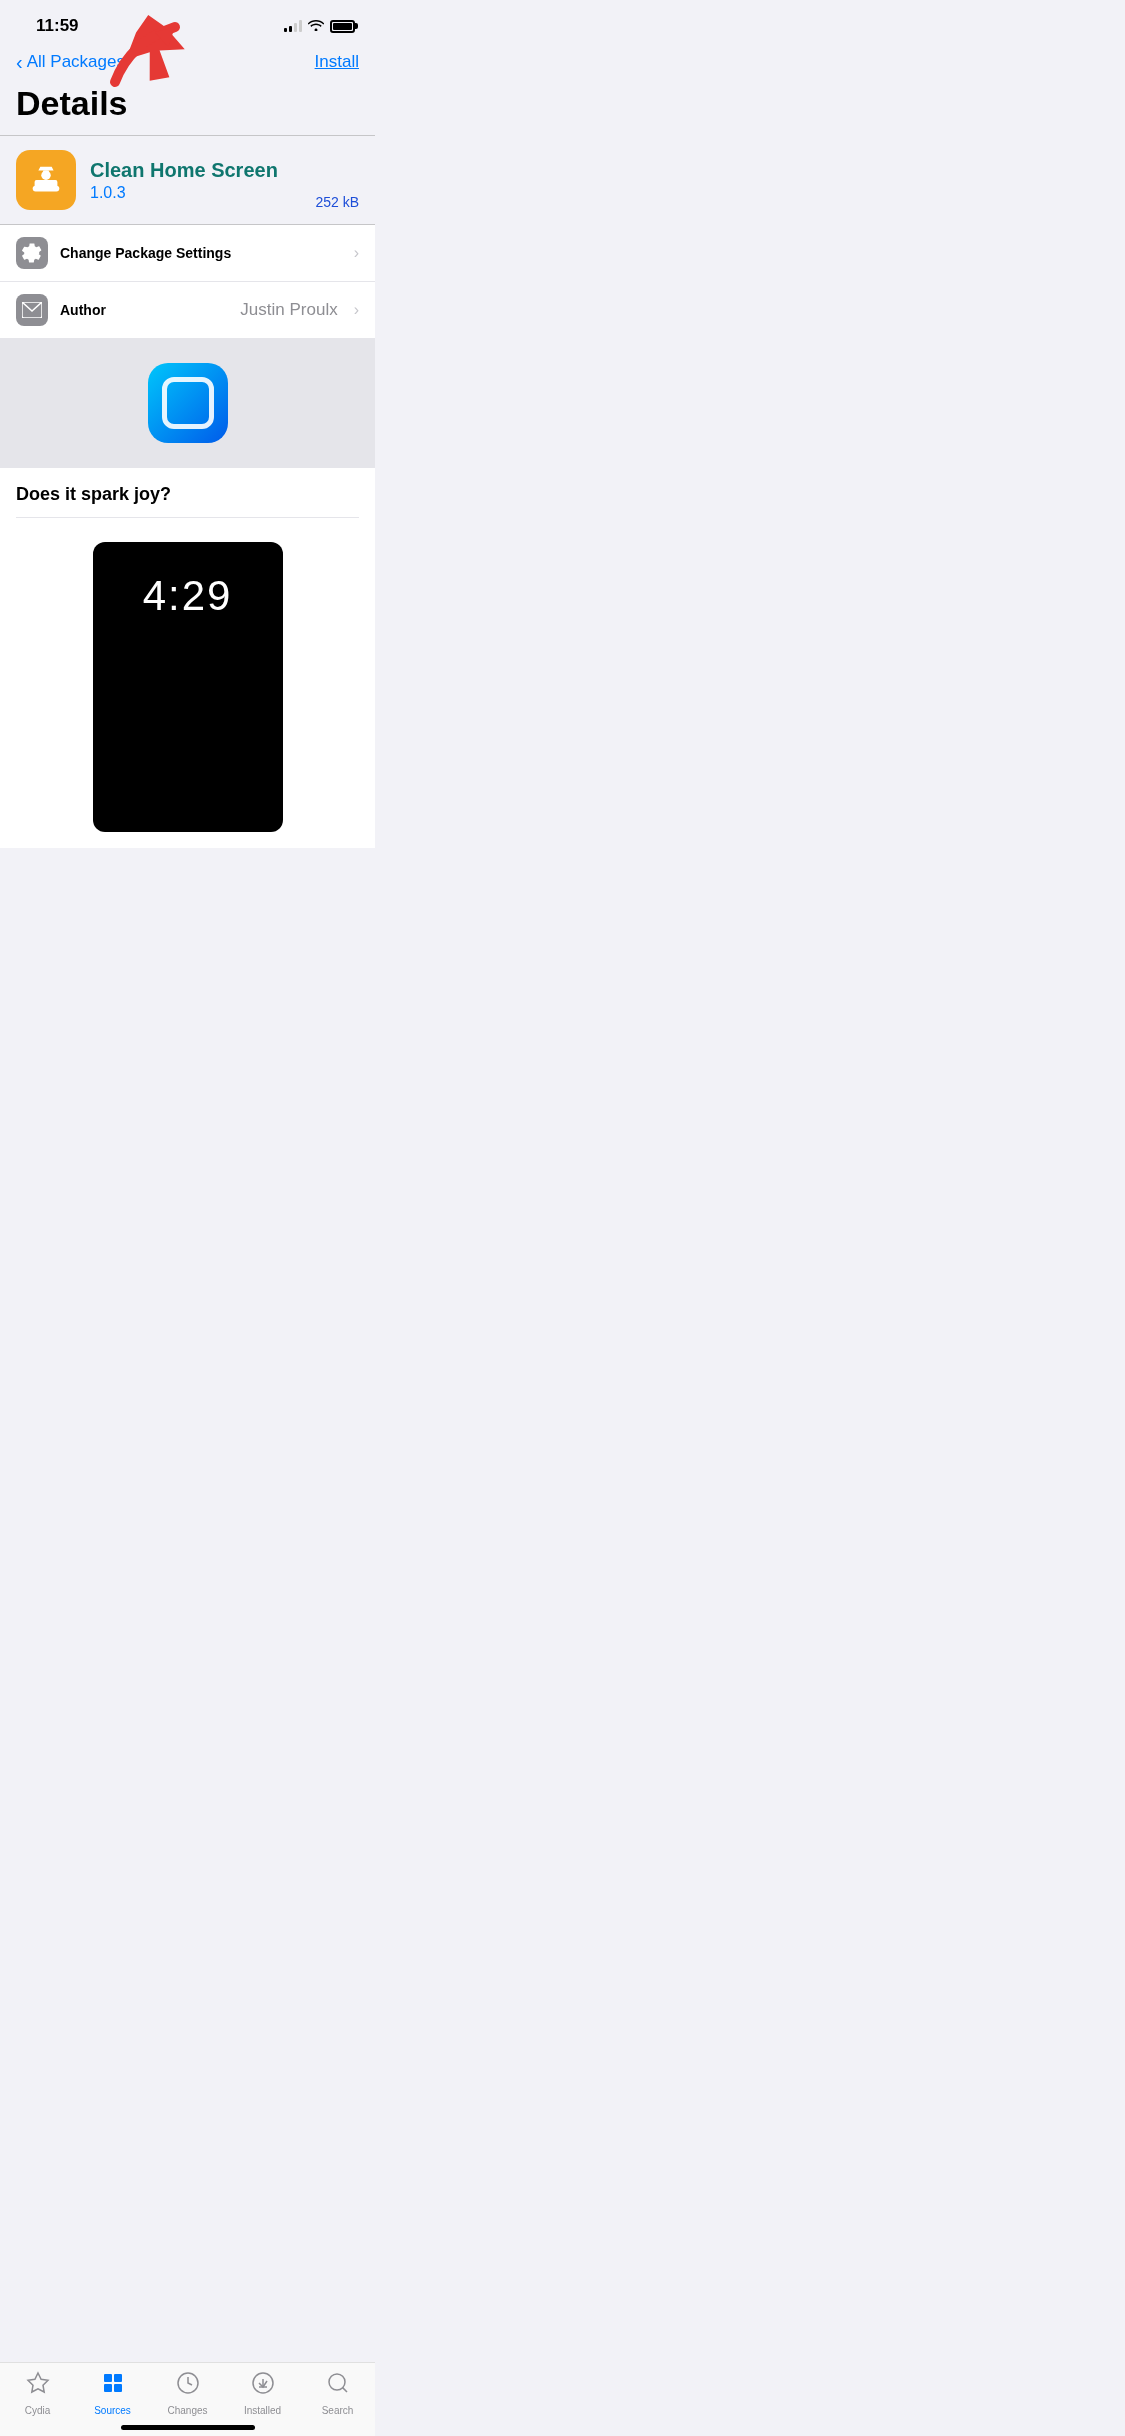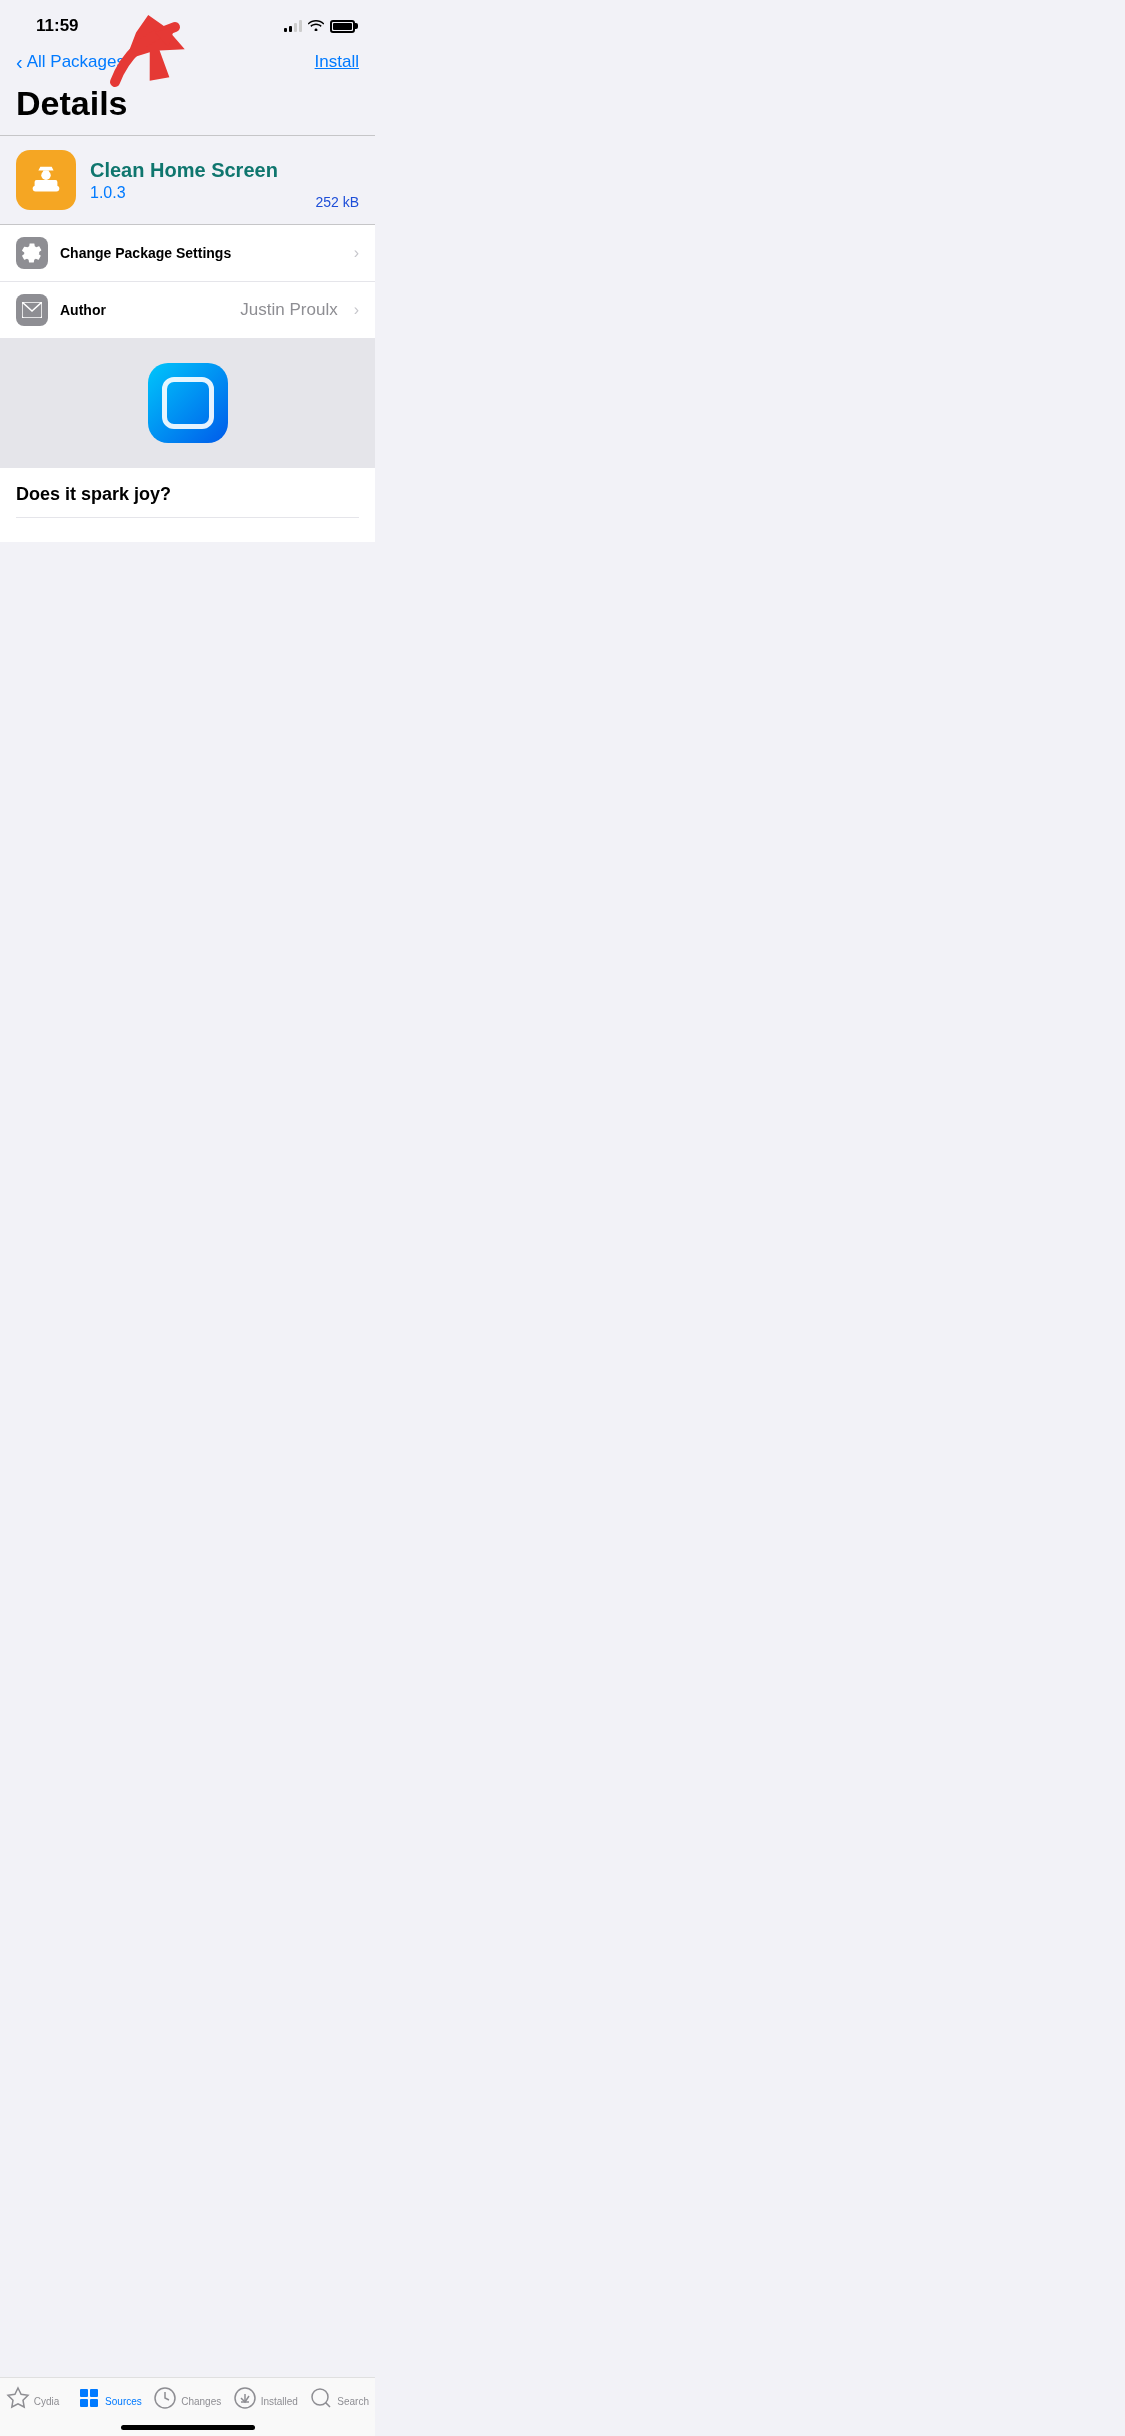--- a/index.html
+++ b/index.html
@@ -306,21 +306,21 @@
       width: 375px;
       background: rgba(249,249,249,0.94);
       border-top: 1px solid #e0e0e0;
       display: flex;
       justify-content: space-around;
       align-items: center;
       padding: 8px 0 20px 0;
     }
     .tab-item {
       display: flex;
-      flex-direction: row;
+      flex-direction: column;
       align-items: center;
       gap: 4px;
       cursor: pointer;
       min-width: 60px;
     }
     .tab-icon {
       font-size: 22px;
       color: #8e8e93;
     }
     .tab-icon.active {
@@ -448,20 +448,25 @@
     <div class="app-preview-icon">
       <div class="app-preview-icon-inner"></div>
     </div>
   </div>
 
   <div class="description-section">
     <div class="description-title">Does it spark joy?</div>
     <div class="description-divider"></div>
   </div>
 
+  <div class="screenshot-container">
+    <div class="phone-screenshot">
+      <div class="screenshot-time">4:29</div>
+    </div>
+  </div>
 
 </div>
 
 <div class="tab-bar">
   <div class="tab-item">
     <span class="tab-icon">
       <svg width="24" height="24" viewBox="0 0 24 24" fill="none" stroke="#8e8e93" stroke-width="1.5">
         <polygon points="12,2 15.09,8.26 22,9.27 17,14.14 18.18,21.02 12,17.77 5.82,21.02 7,14.14 2,9.27 8.91,8.26"></polygon>
       </svg>
     </span>

